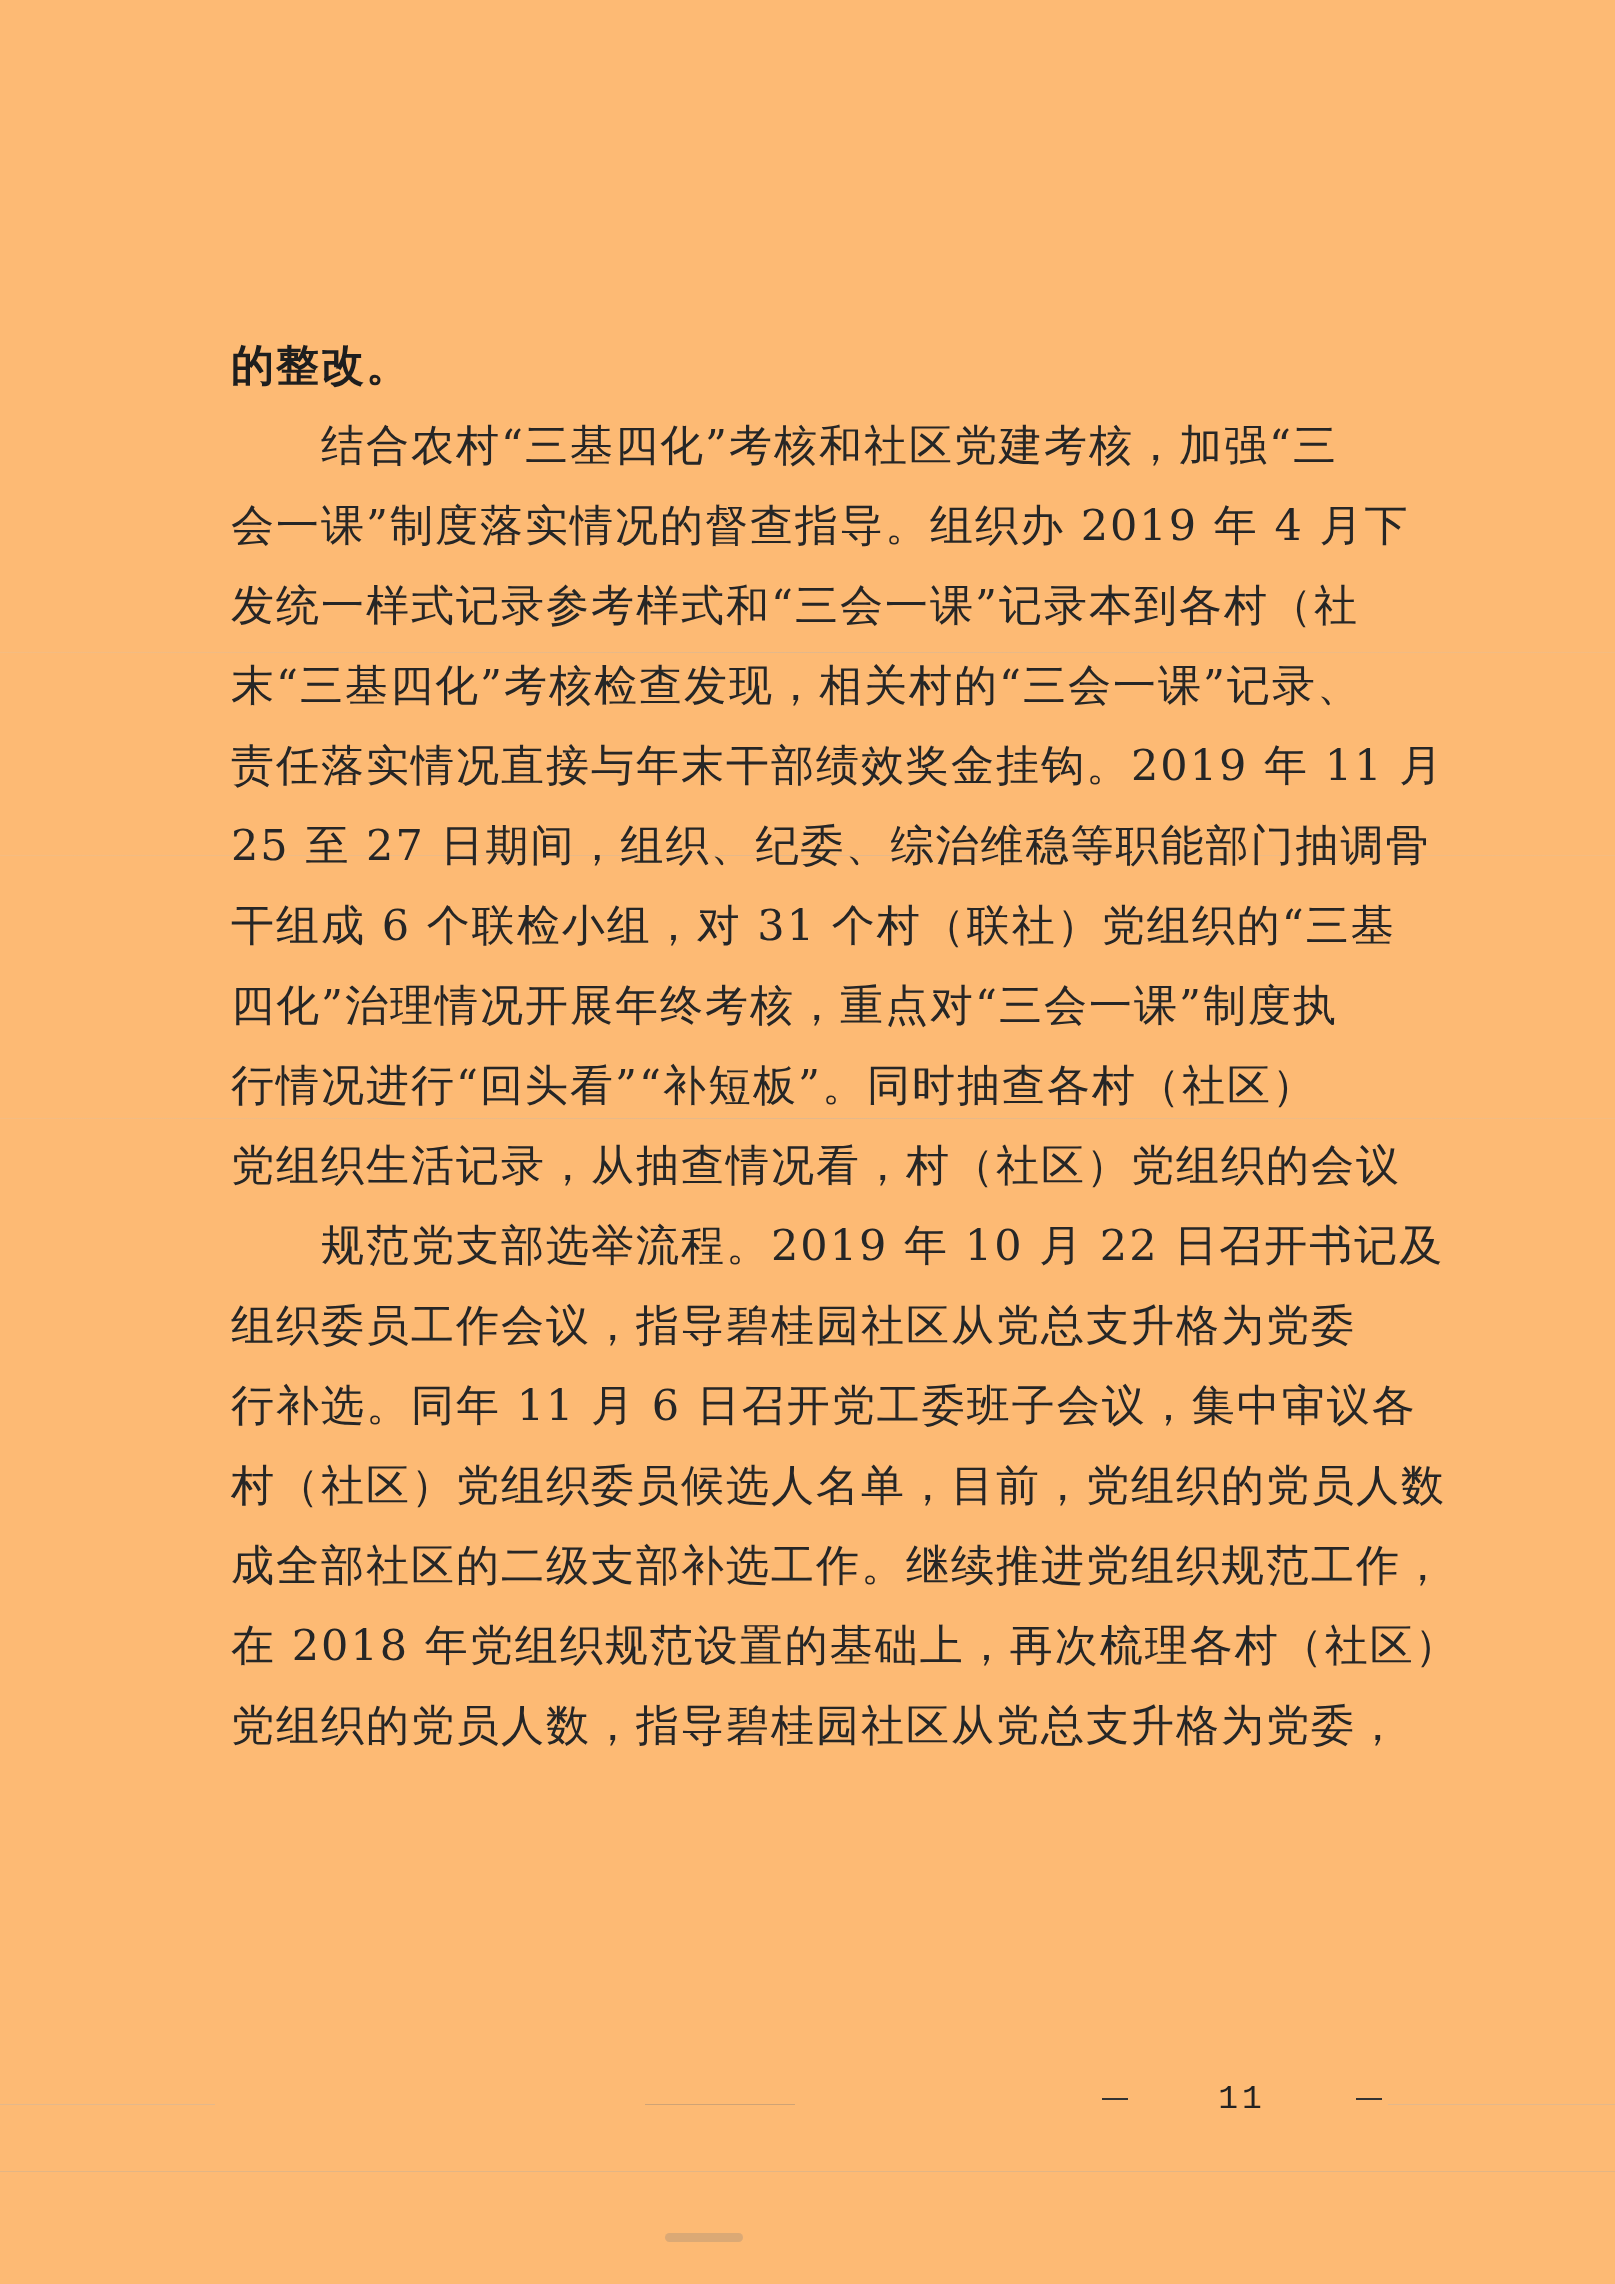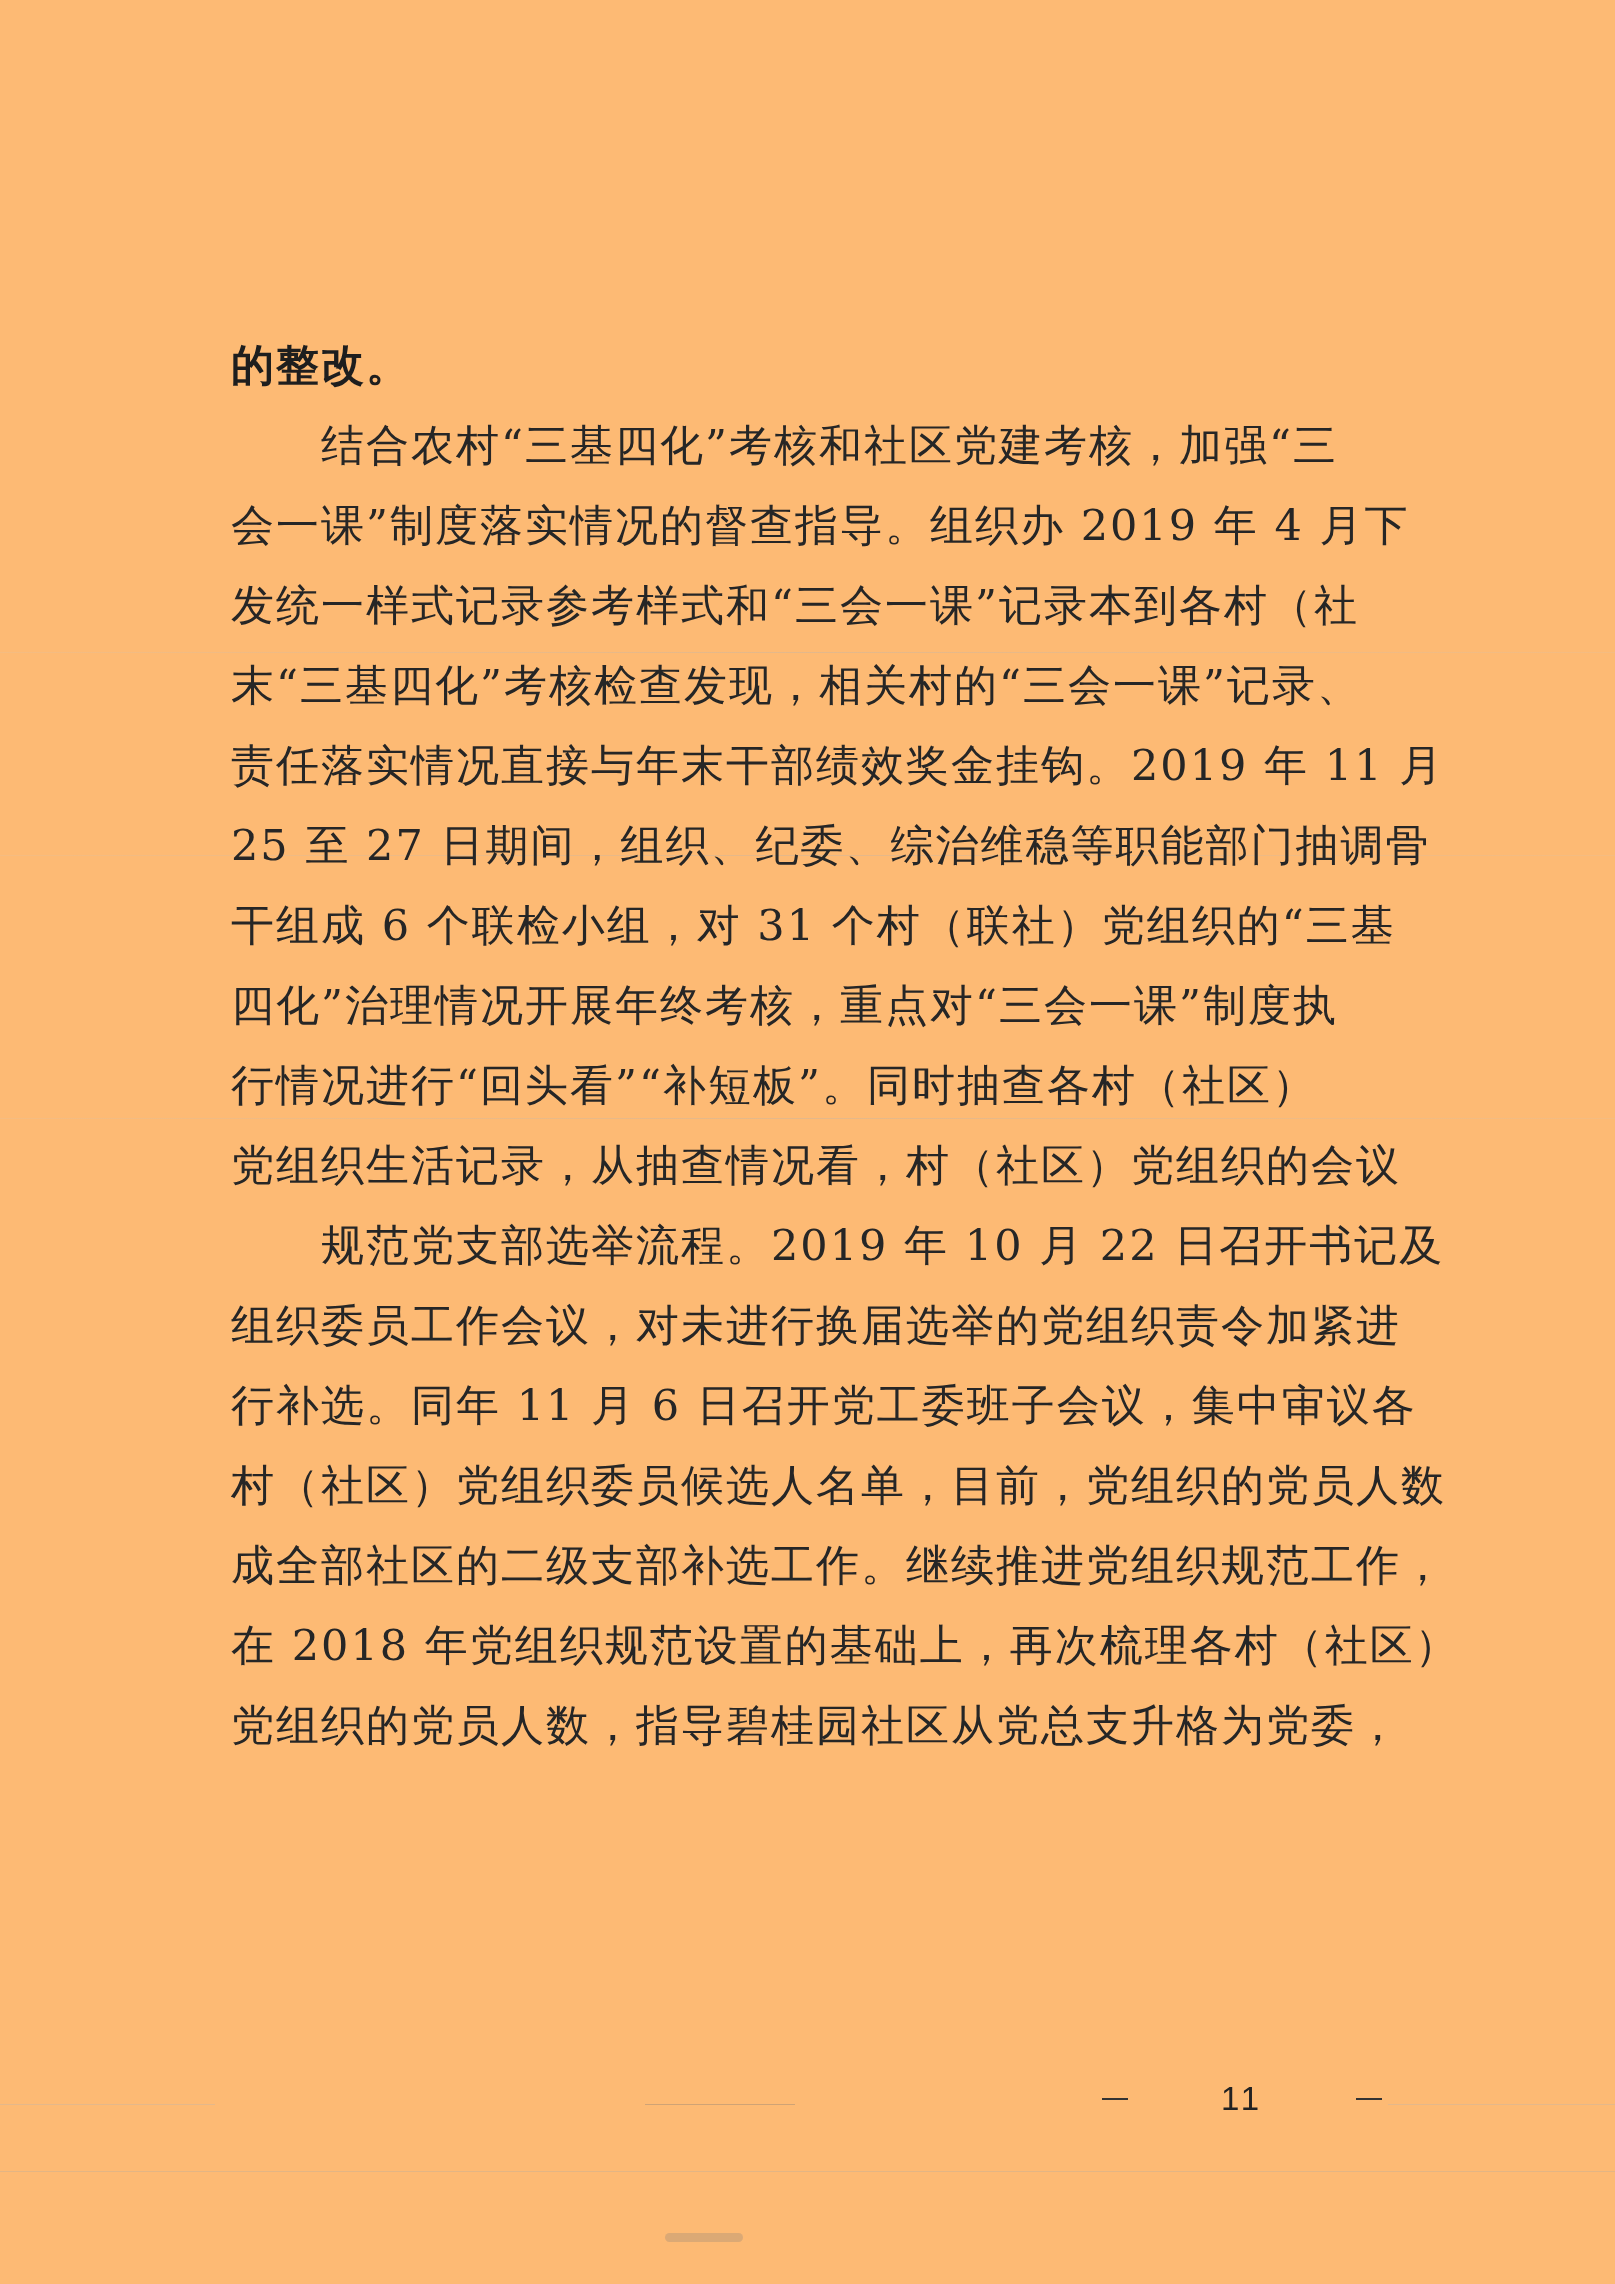--- a/index.html
+++ b/index.html
@@ -52,21 +52,21 @@
     }
     .footer {
       position: absolute;
       top: 2073px;
       left: 1102px;
       width: 280px;
       height: 52px;
       display: flex;
       align-items: center;
       justify-content: space-between;
-      font-family: Liberation Sans, sans-serif;
+      font-family: Liberation Mono, monospace;
       font-size: 33px;
       color: #222;
     }
     .dash {
       display: inline-block;
       width: 26px;
       height: 2.6px;
       background: #333;
     }
     .page-number {
@@ -106,21 +106,21 @@
     <div class="line">发统一样式记录参考样式和“三会一课”记录本到各村（社</div>
     <div class="line">末“三基四化”考核检查发现，相关村的“三会一课”记录、</div>
     <div class="line">责任落实情况直接与年末干部绩效奖金挂钩。2019 年 11 月</div>
     <div class="line">25 至 27 日期间，组织、纪委、综治维稳等职能部门抽调骨</div>
     <div class="line">干组成 6 个联检小组，对 31 个村（联社）党组织的“三基</div>
     <div class="line">四化”治理情况开展年终考核，重点对“三会一课”制度执</div>
     <div class="line">行情况进行“回头看”“补短板”。同时抽查各村（社区）</div>
     <div class="line">党组织生活记录，从抽查情况看，村（社区）党组织的会议</div>
 
     <div class="line indent">规范党支部选举流程。2019 年 10 月 22 日召开书记及</div>
-    <div class="line">组织委员工作会议，对未进行换届选举的党组织责令加紧进</div>
+    <div class="line">组织委员工作会议，指导碧桂园社区从党总支升格为党委</div>
     <div class="line">行补选。同年 11 月 6 日召开党工委班子会议，集中审议各</div>
     <div class="line">村（社区）党组织委员候选人名单，目前，党组织的党员人数</div>
     <div class="line">成全部社区的二级支部补选工作。继续推进党组织规范工作，</div>
     <div class="line">在 2018 年党组织规范设置的基础上，再次梳理各村（社区）</div>
     <div class="line">党组织的党员人数，指导碧桂园社区从党总支升格为党委，</div>
   </div>
 
   <div class="footer-faint-line" style="left:0; width:215px;"></div>
   <div class="footer-faint-line" style="left:645px; width:150px; background:rgba(120,120,120,0.35);"></div>
   <div class="footer-faint-line" style="left:1388px; width:227px;"></div>

